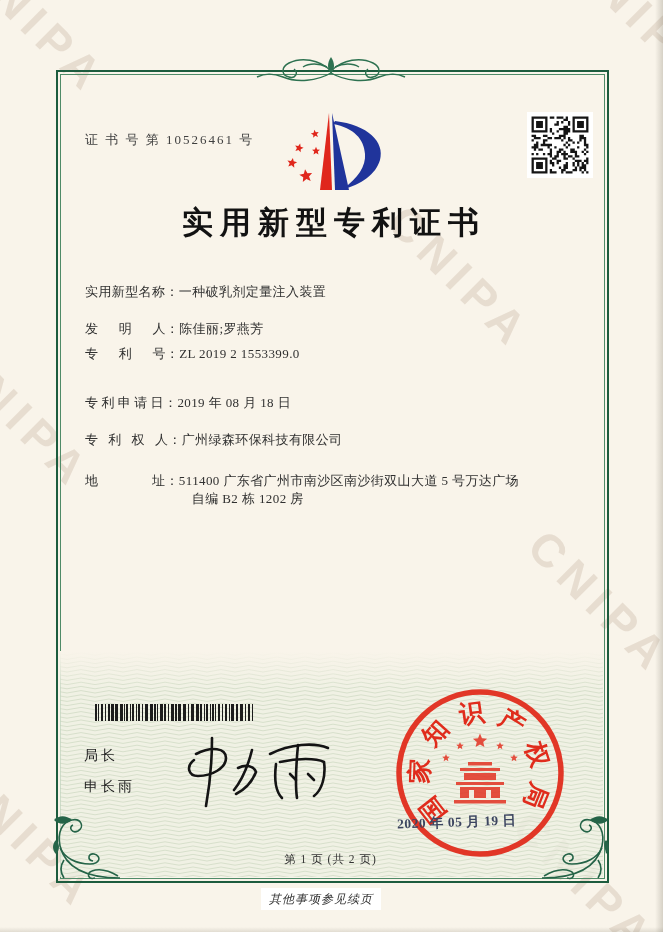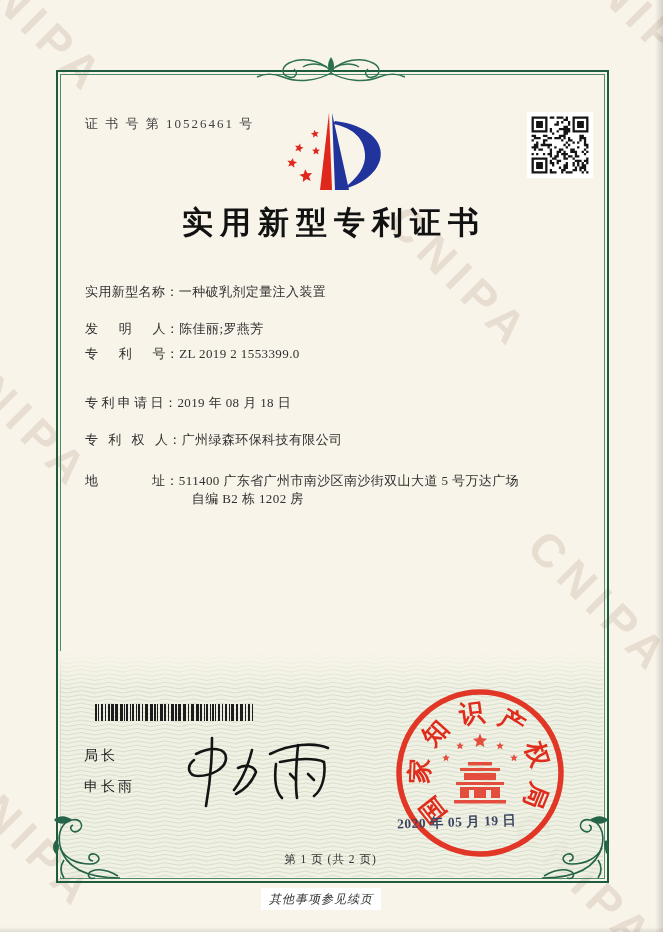--- a/index.html
+++ b/index.html
@@ -22,21 +22,21 @@
   }
 
   .frame{position:absolute; left:56px; top:70px; width:549px; height:809px;
     border:2.5px solid #1d5c3e;}
   .frame-inner{position:absolute; inset:2px; border:1px solid #4f8b68;}
 
   .guilloche{position:absolute; left:60px; top:651px; width:543px; height:226px;}
   .guilloche-fade{position:absolute; left:60px; top:651px; width:543px; height:38px;
     background:linear-gradient(to bottom,#f9f4ea,rgba(249,244,234,0));}
 
-  .cert-no{position:absolute; left:85px; top:115px; font-size:13px;
+  .cert-no{position:absolute; left:85px; top:131px; font-size:13px;
     letter-spacing:2px; color:#3f3f3f;}
 
   .logo{position:absolute; left:272px; top:101px; width:140px; height:93px;}
   .qr{position:absolute; left:527px; top:112px; width:66px; height:66px;
     background:#ffffff; padding:0;}
 
   .title{position:absolute; left:56px; top:202px; width:549px; text-align:center;
     font-size:31px; font-weight:bold; letter-spacing:7px; text-indent:7px; color:#121212;}
 
   .row{position:absolute; left:85px; font-size:13px; letter-spacing:0.4px;

